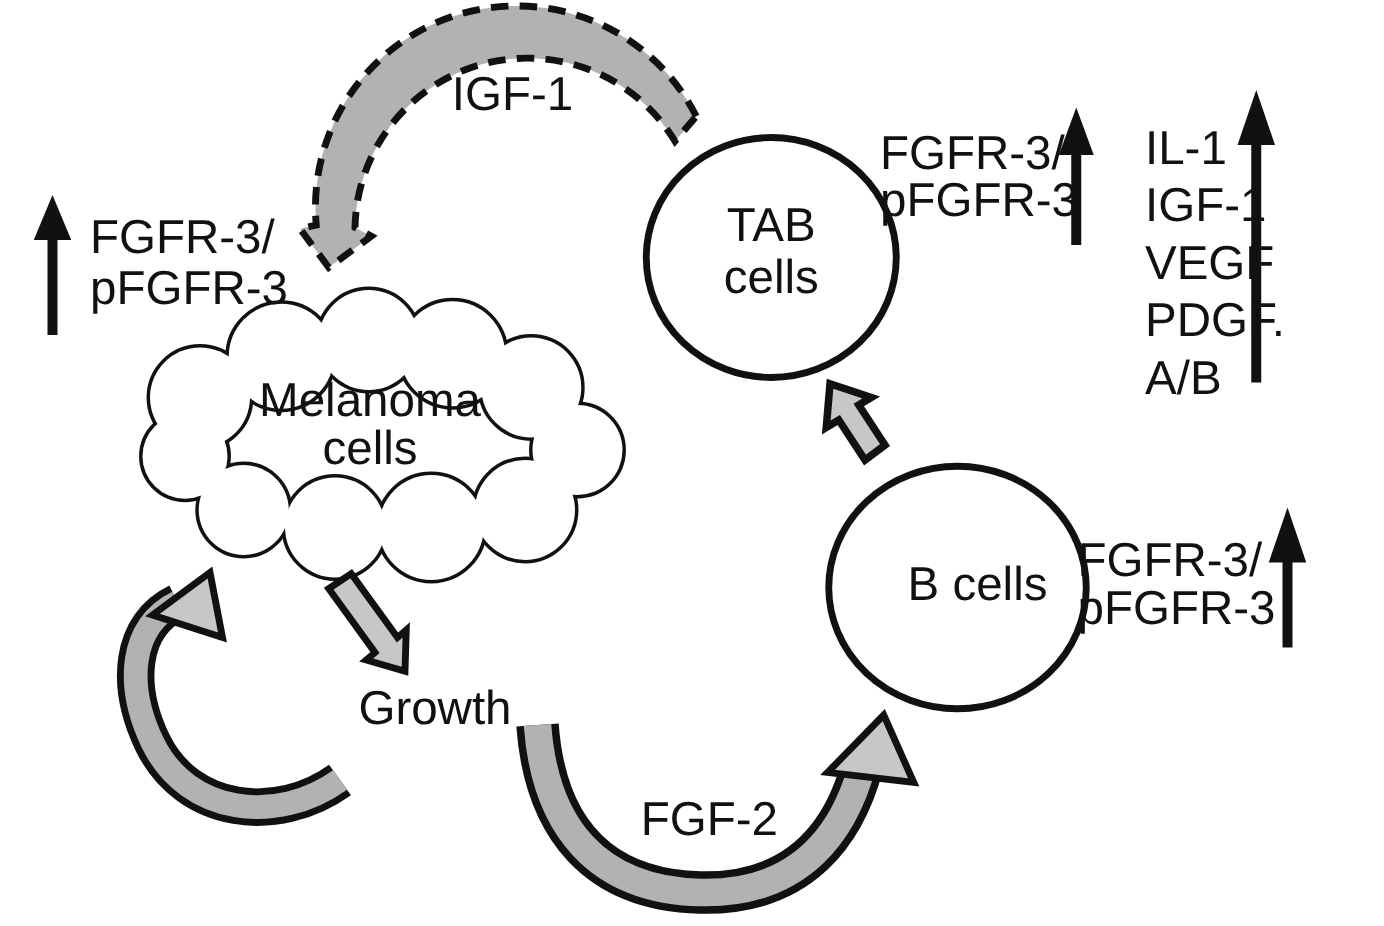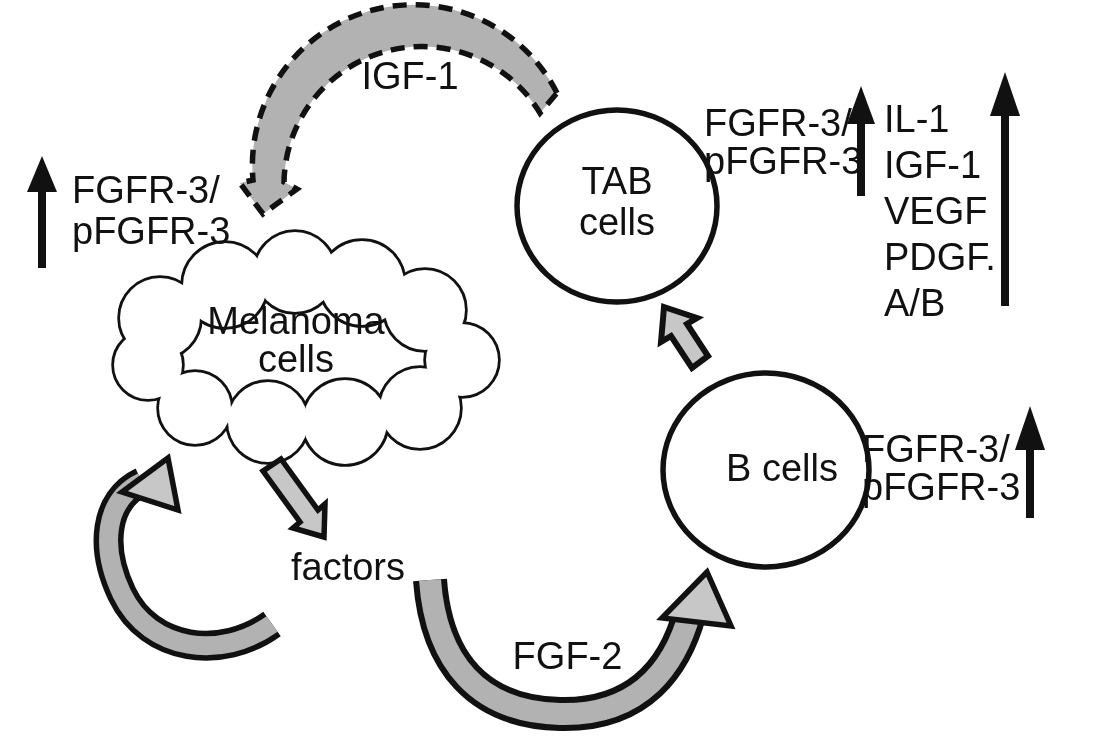--- a/index.html
+++ b/index.html
@@ -17,21 +17,21 @@
     color: #111111;
     font-size: 38px;
     line-height: 40px;
     white-space: nowrap;
   }
   .label span { display: block; }
   .center { text-align: center; }
   .lh38 { line-height: 38px; }
   .lh41 { line-height: 41px; }
   .lh43 { line-height: 43px; }
-  .lh46 { line-height: 46px; }
+  .lh46 { line-height: 46px; margin-left: 32px; }
 </style>
 </head>
 <body>
 
 <div id="canvas">
 
   <svg id="shapes" viewBox="0 0 1107 741" xmlns="http://www.w3.org/2000/svg">
 
     <path d="M 557,93 A 161,161 0 0 0 253,180 L 240,183 L 263,214 L 297,189 L 284,182 A 138,138 0 0 1 540,113 Z" fill="#b2b2b2" stroke="#111111" stroke-width="5.5" stroke-dasharray="14 9" stroke-linejoin="miter"></path>
 
@@ -135,20 +135,20 @@
   <div class="label center" style="left:666px; top:448px; width:232px;">
     <span>B cells</span>
   </div>
 
   <div class="label lh38" style="left:862px; top:430px;">
     <span>FGFR-3/</span>
     <span>pFGFR-3</span>
   </div>
 
   <div class="label center lh43" style="left:258px; top:546px; width:180px;">
-    <span>factors</span>
+    <span>Growth</span>
   </div>
 
   <div class="label center" style="left:505px; top:636px; width:125px;">
     <span>FGF-2</span>
   </div>
 
 </div>
 
 </body></html>

